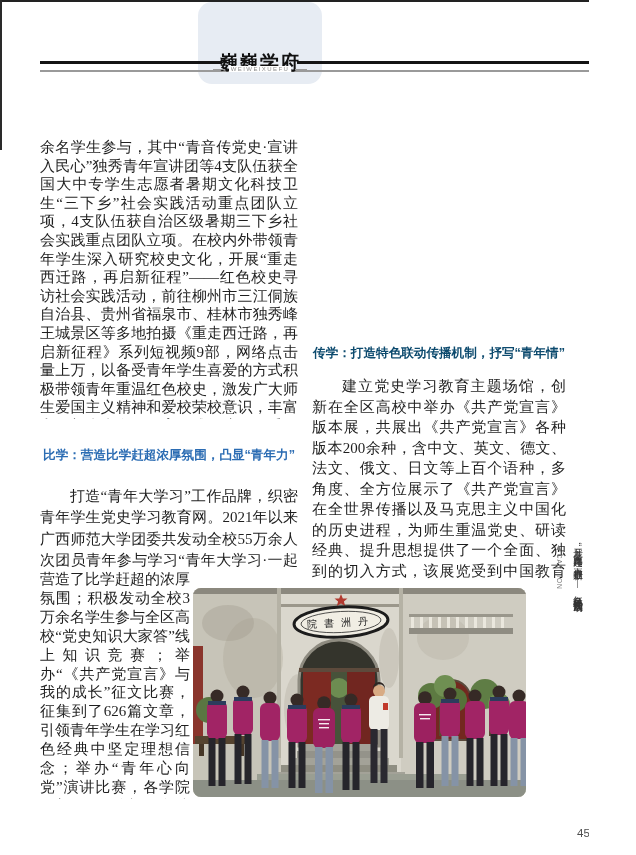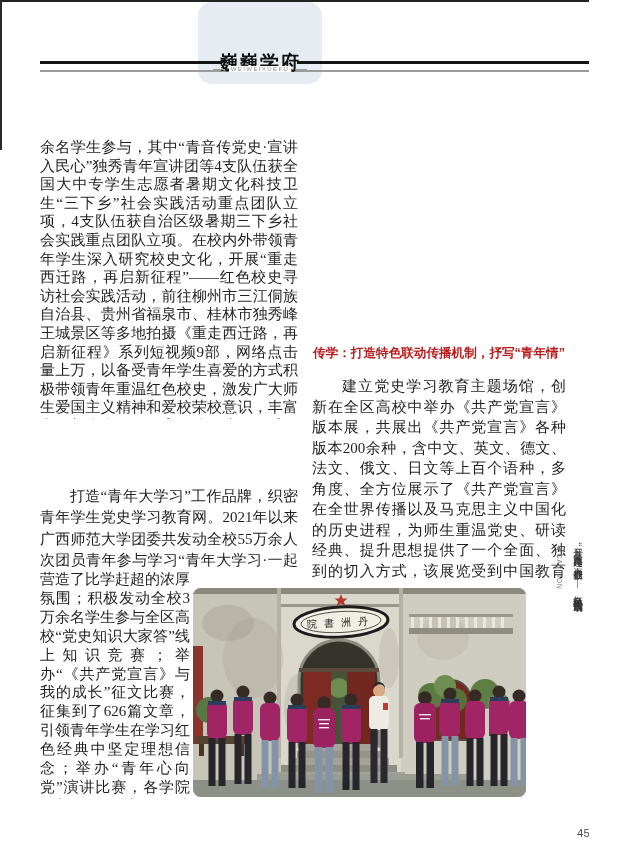--- a/index.html
+++ b/index.html
@@ -24,21 +24,21 @@
   .hdr-sub .txt{font-size:6px;letter-spacing:1.4px;color:#8f8f8f;font-family:"Liberation Sans","DejaVu Sans",sans-serif;background:#fff;padding:0 2px;}
   
   .col{position:absolute;text-align:justify;font-size:15px;color:#1f1f1f;}
   .lp1{left:40px;top:138px;width:258px;line-height:18.6px;max-height:281px;overflow:hidden;}
   .lh1{left:40px;top:447px;width:258px;text-align:center;font-family:"Liberation Sans","DejaVu Sans",sans-serif;
        font-weight:700;font-size:12.6px;color:#2b6cb3;}
   .lp2w{left:40px;top:486px;width:258px;line-height:21.3px;text-indent:2em;max-height:86px;overflow:hidden;}
   .lp2n{left:40px;top:570px;width:150px;line-height:18.9px;max-height:229px;overflow:hidden;}
   .rp1{left:312px;top:138px;width:254px;line-height:21.2px;max-height:193px;overflow:hidden;}
   .rh1{left:312px;top:345px;width:254px;text-align:center;font-family:"Liberation Sans","DejaVu Sans",sans-serif;
-       font-weight:700;font-size:12.6px;color:#b91c1c;}
+       font-weight:700;font-size:12.6px;color:#0c4a6e;}
   .rp2{left:312px;top:376px;width:254px;line-height:20.5px;text-indent:2em;max-height:207px;overflow:hidden;}
   
   .photo{position:absolute;left:193px;top:588px;width:333px;height:209px;border-radius:8px;overflow:hidden;background:#cfccc1;}
   .photo svg{display:block;}
   
   .cap-label{position:absolute;left:551px;top:545px;width:12px;height:70px;}
   .cap-label span{display:block;white-space:nowrap;transform:rotate(90deg);transform-origin:6px 6px;
        font-size:6.5px;letter-spacing:1px;color:#7a7a7a;font-family:"Liberation Sans","DejaVu Sans",sans-serif;}
   .cap-text{position:absolute;left:571px;top:541px;height:276px;writing-mode:vertical-rl;
        font-size:9.6px;letter-spacing:0.6px;color:#333;}
@@ -61,20 +61,21 @@
   <div class="rule-gray rg-l"></div>
   <div class="rule-gray rg-r"></div>
   <div class="hdr-title">巍巍学府</div>
   <div class="hdr-sub">
     <span class="dash"></span>
     <span class="txt">WEIWEIXUEFU</span>
     <span class="dash"></span>
   </div>
 
   <div class="col lp1">余名学生参与，其中“青音传党史·宣讲入民心”独秀青年宣讲团等4支队伍获全国大中专学生志愿者暑期文化科技卫生“三下乡”社会实践活动重点团队立项，4支队伍获自治区级暑期三下乡社会实践重点团队立项。在校内外带领青年学生深入研究校史文化，开展“重走西迁路，再启新征程”——红色校史寻访社会实践活动，前往柳州市三江侗族自治县、贵州省福泉市、桂林市独秀峰王城景区等多地拍摄《重走西迁路，再启新征程》系列短视频9部，网络点击量上万，以备受青年学生喜爱的方式积极带领青年重温红色校史，激发广大师生爱国主义精神和爱校荣校意识，丰富和创新党史学习教育形式，该活动受到了《光明日报》《当代广西》、“学习强国”平台等权威媒体的关注。</div>
+  <div class="col lh1">比学：营造比学赶超浓厚氛围，凸显“青年力”</div>
   <div class="col lp2w">打造“青年大学习”工作品牌，织密青年学生党史学习教育网。2021年以来广西师范大学团委共发动全校55万余人次团员青年参与学习“青年大学习·一起学党史”网上主题团课，在全校</div>
   <div class="col lp2n">营造了比学赶超的浓厚氛围；积极发动全校3万余名学生参与全区高校“党史知识大家答”线上知识竞赛；举办“《共产党宣言》与我的成长”征文比赛，征集到了626篇文章，引领青年学生在学习红色经典中坚定理想信念；举办“青年心向党”演讲比赛，各学院（部）组织近300名选手将“讲”的精</div>
 
   <div class="col rh1">传学：打造特色联动传播机制，抒写“青年情”</div>
   <div class="col rp2">建立党史学习教育主题场馆，创新在全区高校中举办《共产党宣言》版本展，共展出《共产党宣言》各种版本200余种，含中文、英文、德文、法文、俄文、日文等上百个语种，多角度、全方位展示了《共产党宣言》在全世界传播以及马克思主义中国化的历史进程，为师生重温党史、研读经典、提升思想提供了一个全面、独到的切入方式，该展览受到中国教育报、自治区级新闻媒体等关注报道；开展“党的歌声传万家”活动，号召青年学生与家人同唱一首红歌，在QQ空间、</div>
 
   <div class="photo">
     <svg width="333" height="209" viewBox="0 0 333 209" xmlns="http://www.w3.org/2000/svg">
 
       <rect x="0" y="0" width="333" height="209" fill="#c7c4b8"></rect>

